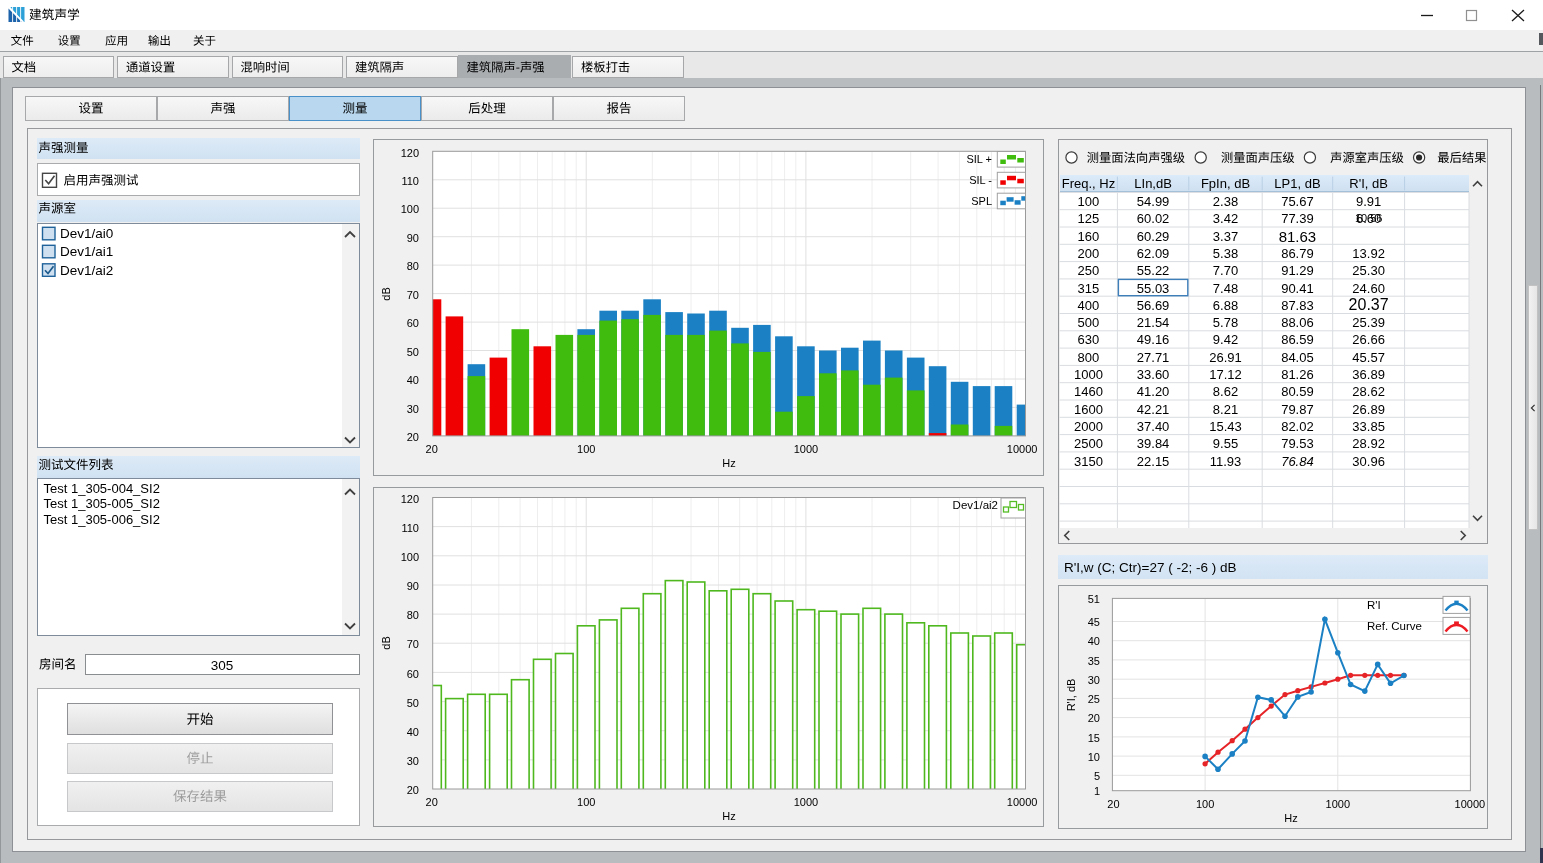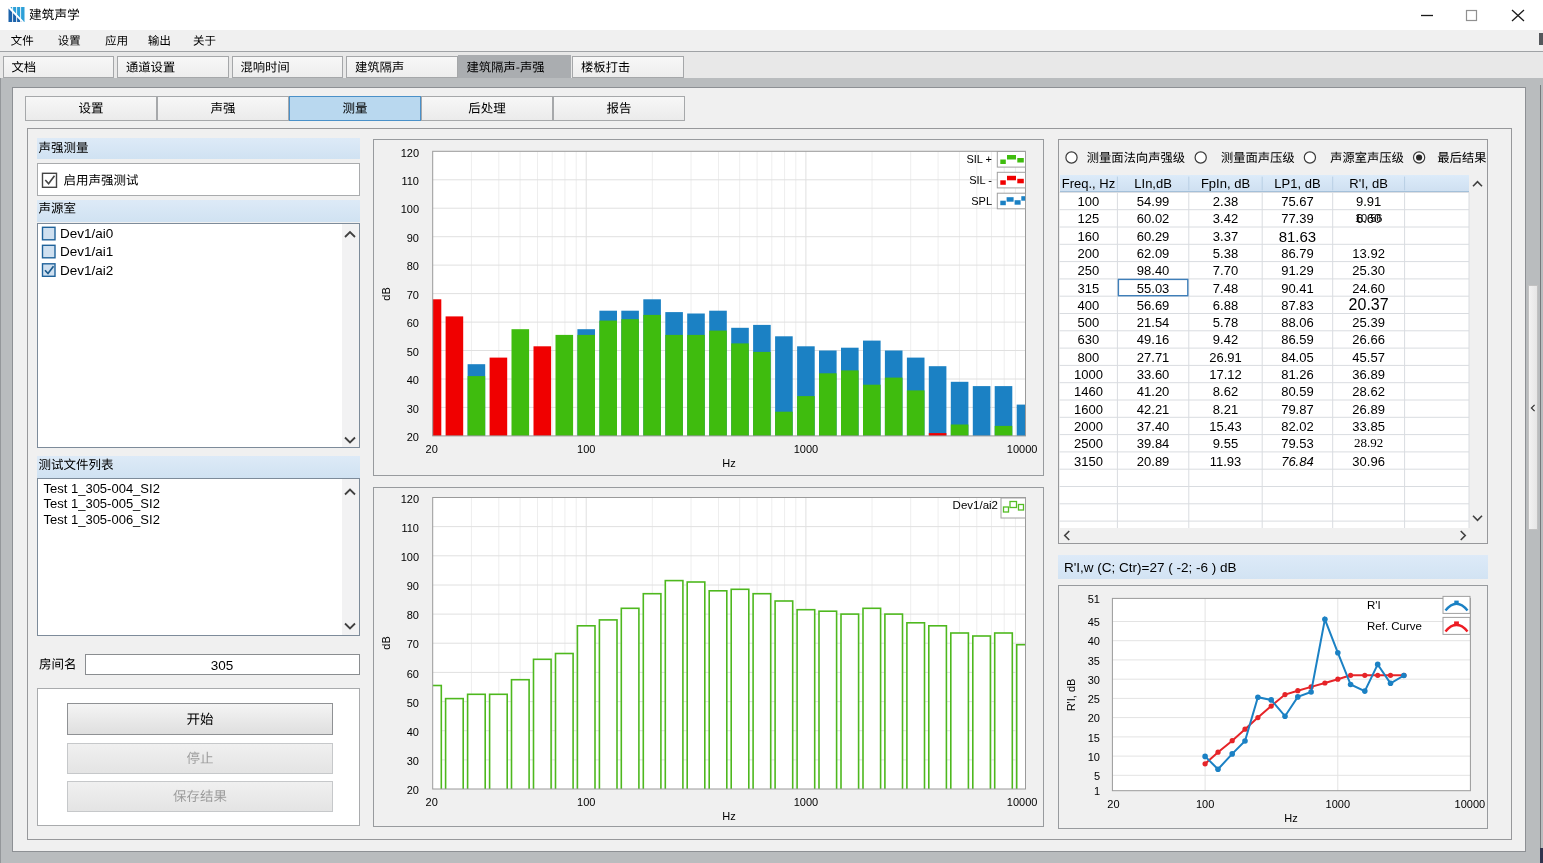--- a/index.html
+++ b/index.html
@@ -295,21 +295,21 @@
 <div class="txt" style="left:1153.1000000000001px;top:235.65px;transform:translate(-50%,-50%);font-size:13px;">60.29</div>
 <div class="txt" style="left:1225.5000000000002px;top:235.65px;transform:translate(-50%,-50%);font-size:13px;">3.37</div>
 <div class="txt" style="left:1297.4500000000003px;top:235.65px;transform:translate(-50%,-50%);font-size:15px;">81.63</div>
 <div class="txt" style="left:1368.6500000000003px;top:218px;transform:translate(-50%,-50%);font-size:11px;text-align:center;">10.56</div>
 <div class="txt" style="left:1088.45px;top:252.95000000000002px;transform:translate(-50%,-50%);font-size:13px;">200</div>
 <div class="txt" style="left:1153.1000000000001px;top:252.95000000000002px;transform:translate(-50%,-50%);font-size:13px;">62.09</div>
 <div class="txt" style="left:1225.5000000000002px;top:252.95000000000002px;transform:translate(-50%,-50%);font-size:13px;">5.38</div>
 <div class="txt" style="left:1297.4500000000003px;top:252.95000000000002px;transform:translate(-50%,-50%);font-size:13px;">86.79</div>
 <div class="txt" style="left:1368.6500000000003px;top:252.95000000000002px;transform:translate(-50%,-50%);font-size:13px;">13.92</div>
 <div class="txt" style="left:1088.45px;top:270.25px;transform:translate(-50%,-50%);font-size:13px;">250</div>
-<div class="txt" style="left:1153.1000000000001px;top:270.25px;transform:translate(-50%,-50%);font-size:13px;">98.40</div>
+<div class="txt" style="left:1153.1000000000001px;top:270.25px;transform:translate(-50%,-50%);font-size:13px;">55.22</div>
 <div class="txt" style="left:1225.5000000000002px;top:270.25px;transform:translate(-50%,-50%);font-size:13px;">7.70</div>
 <div class="txt" style="left:1297.4500000000003px;top:270.25px;transform:translate(-50%,-50%);font-size:13px;">91.29</div>
 <div class="txt" style="left:1368.6500000000003px;top:270.25px;transform:translate(-50%,-50%);font-size:13px;">25.30</div>
 <div class="txt" style="left:1088.45px;top:287.54999999999995px;transform:translate(-50%,-50%);font-size:13px;">315</div>
 <div class="txt" style="left:1153.1000000000001px;top:287.54999999999995px;transform:translate(-50%,-50%);font-size:13px;">55.03</div>
 <div class="txt" style="left:1225.5000000000002px;top:287.54999999999995px;transform:translate(-50%,-50%);font-size:13px;">7.48</div>
 <div class="txt" style="left:1297.4500000000003px;top:287.54999999999995px;transform:translate(-50%,-50%);font-size:13px;">90.41</div>
 <div class="txt" style="left:1368.6500000000003px;top:287.54999999999995px;transform:translate(-50%,-50%);font-size:13px;">24.60</div>
 <div class="txt" style="left:1088.45px;top:304.85px;transform:translate(-50%,-50%);font-size:13px;">400</div>
 <div class="txt" style="left:1153.1000000000001px;top:304.85px;transform:translate(-50%,-50%);font-size:13px;">56.69</div>
@@ -348,23 +348,23 @@
 <div class="txt" style="left:1368.6500000000003px;top:408.65px;transform:translate(-50%,-50%);font-size:13px;">26.89</div>
 <div class="txt" style="left:1088.45px;top:425.95px;transform:translate(-50%,-50%);font-size:13px;">2000</div>
 <div class="txt" style="left:1153.1000000000001px;top:425.95px;transform:translate(-50%,-50%);font-size:13px;">37.40</div>
 <div class="txt" style="left:1225.5000000000002px;top:425.95px;transform:translate(-50%,-50%);font-size:13px;">15.43</div>
 <div class="txt" style="left:1297.4500000000003px;top:425.95px;transform:translate(-50%,-50%);font-size:13px;">82.02</div>
 <div class="txt" style="left:1368.6500000000003px;top:425.95px;transform:translate(-50%,-50%);font-size:13px;">33.85</div>
 <div class="txt" style="left:1088.45px;top:443.25px;transform:translate(-50%,-50%);font-size:13px;">2500</div>
 <div class="txt" style="left:1153.1000000000001px;top:443.25px;transform:translate(-50%,-50%);font-size:13px;">39.84</div>
 <div class="txt" style="left:1225.5000000000002px;top:443.25px;transform:translate(-50%,-50%);font-size:13px;">9.55</div>
 <div class="txt" style="left:1297.4500000000003px;top:443.25px;transform:translate(-50%,-50%);font-size:13px;">79.53</div>
-<div class="txt" style="left:1368.6500000000003px;top:443.25px;transform:translate(-50%,-50%);font-size:13px;font-family:Liberation Serif, serif;">28.92</div>
+<div class="txt" style="left:1368.6500000000003px;top:443.25px;transform:translate(-50%,-50%);font-size:13px;">28.92</div>
 <div class="txt" style="left:1088.45px;top:460.54999999999995px;transform:translate(-50%,-50%);font-size:13px;">3150</div>
-<div class="txt" style="left:1153.1000000000001px;top:460.54999999999995px;transform:translate(-50%,-50%);font-size:13px;">20.89</div>
+<div class="txt" style="left:1153.1000000000001px;top:460.54999999999995px;transform:translate(-50%,-50%);font-size:13px;">22.15</div>
 <div class="txt" style="left:1225.5000000000002px;top:460.54999999999995px;transform:translate(-50%,-50%);font-size:13px;">11.93</div>
 <div class="txt" style="left:1297.4500000000003px;top:460.54999999999995px;transform:translate(-50%,-50%);font-size:13px;font-style:italic;">76.84</div>
 <div class="txt" style="left:1368.6500000000003px;top:460.54999999999995px;transform:translate(-50%,-50%);font-size:13px;">30.96</div>
 <div class="abs" style="left:1469.0px;top:174.6px;width:17px;height:353.4px;background:#f0f0f0;"></div>
 <div class="abs" style="left:1059.5px;top:528px;width:426.5px;height:15px;background:#f0f0f0;"></div>
 <div class="abs" style="left:1058px;top:555px;width:430px;height:24px;background:linear-gradient(#ddeaf8,#d2e3f3);"></div>
 <div class="txt" style="left:1064px;top:560px;font-size:13.5px;line-height:15.5px;">R'I,w (C; Ctr)=27 ( -2; -6 ) dB</div>
 <svg class="abs" style="left:1058px;top:585px" width="430" height="244" viewBox="0 0 430 244">
     <rect x="0.5" y="0.5" width="429" height="243" fill="#f0f0f0" stroke="#989b9e"></rect>
     <rect x="54.4" y="13.4" width="358.0" height="192.3" fill="#ffffff"></rect>

